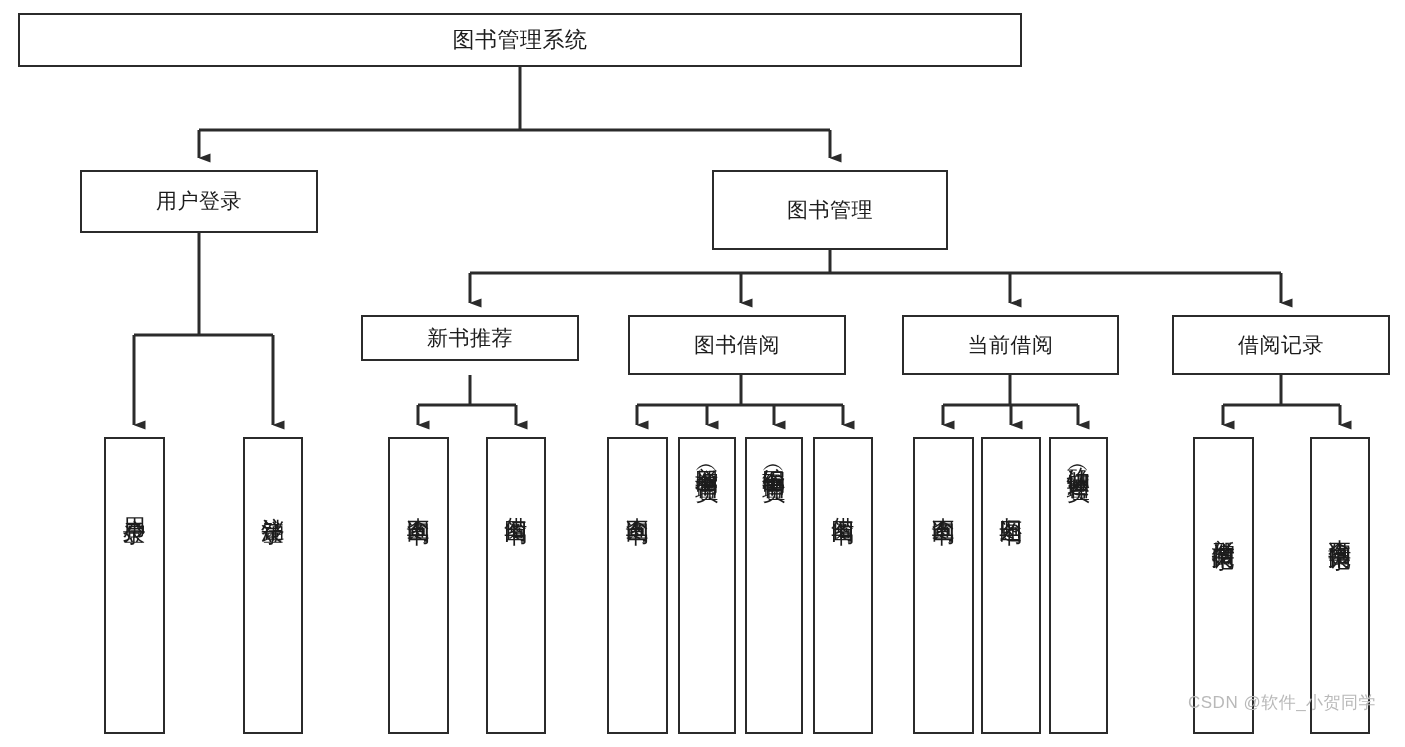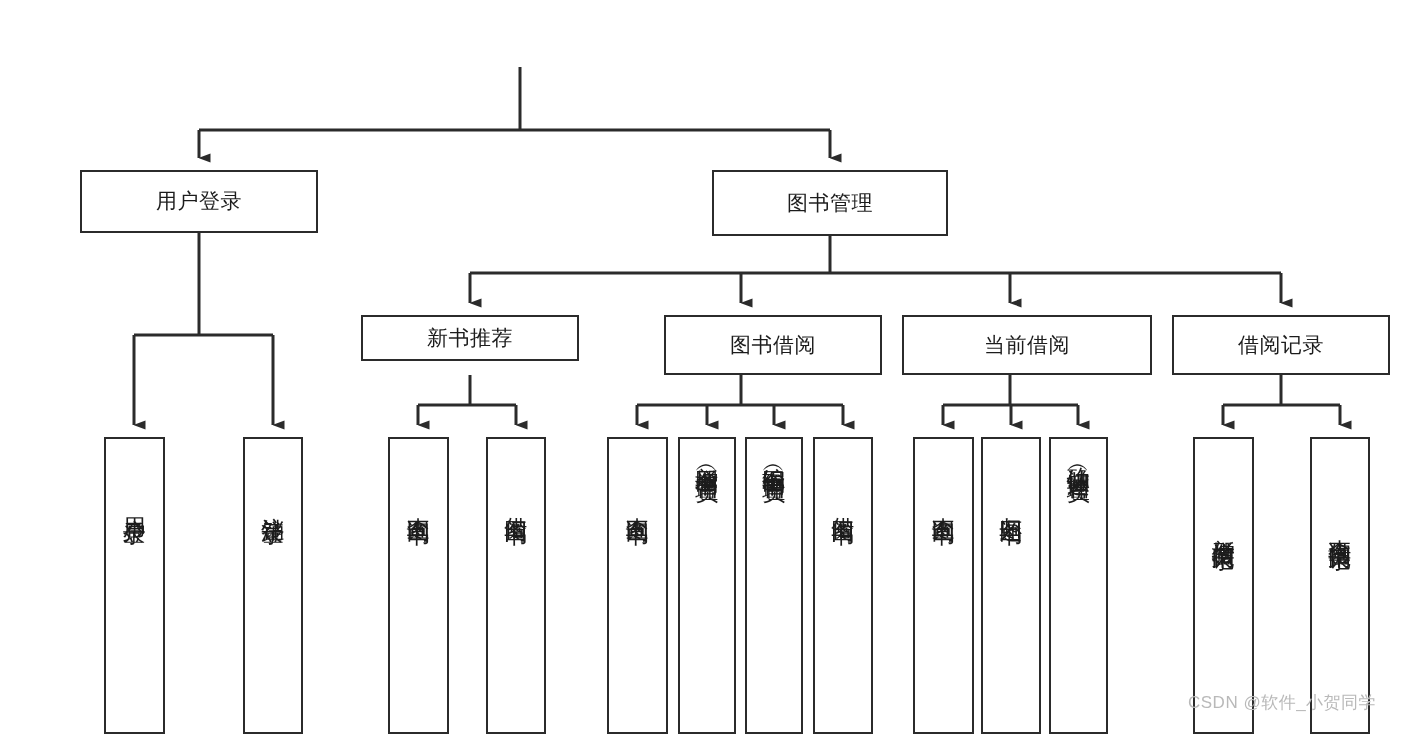--- a/index.html
+++ b/index.html
@@ -136,35 +136,38 @@
       <path d="M1011 405 L1011 425" marker-end="url(#arrow)"></path>
       <path d="M1078 405 L1078 425" marker-end="url(#arrow)"></path>
 
       <path d="M1281 375 L1281 405"></path>
       <path d="M1223 405 L1340 405"></path>
       <path d="M1223 405 L1223 425" marker-end="url(#arrow)"></path>
       <path d="M1340 405 L1340 425" marker-end="url(#arrow)"></path>
     </g>
   </svg>
 
+  <div class="node horiz root" style="left:18px; top:13px; width:1004px; height:54px;">
+    <span class="node-label">图书管理系统</span>
+  </div>
 
   <div class="node horiz" style="left:80px; top:170px; width:238px; height:63px;">
     <span class="node-label">用户登录</span>
   </div>
-  <div class="node horiz" style="left:712px; top:170px; width:236px; height:66px;">
+  <div class="node horiz" style="left:712px; top:170px; width:236px; height:80px;">
     <span class="node-label">图书管理</span>
   </div>
 
   <div class="node horiz" style="left:361px; top:315px; width:218px; height:46px;">
     <span class="node-label">新书推荐</span>
   </div>
-  <div class="node horiz" style="left:664px; top:315px; width:218px; height:60px;">
+  <div class="node horiz" style="left:628px; top:315px; width:218px; height:60px;">
     <span class="node-label">图书借阅</span>
   </div>
-  <div class="node horiz" style="left:902px; top:315px; width:250px; height:60px;">
+  <div class="node horiz" style="left:902px; top:315px; width:217px; height:60px;">
     <span class="node-label">当前借阅</span>
   </div>
   <div class="node horiz" style="left:1172px; top:315px; width:218px; height:60px;">
     <span class="node-label">借阅记录</span>
   </div>
 
   <div class="node vert mid" style="left:104px; top:437px; width:61px; height:297px;">
     <span class="node-label">用户登录</span>
   </div>
   <div class="node vert mid" style="left:243px; top:437px; width:60px; height:297px;">

